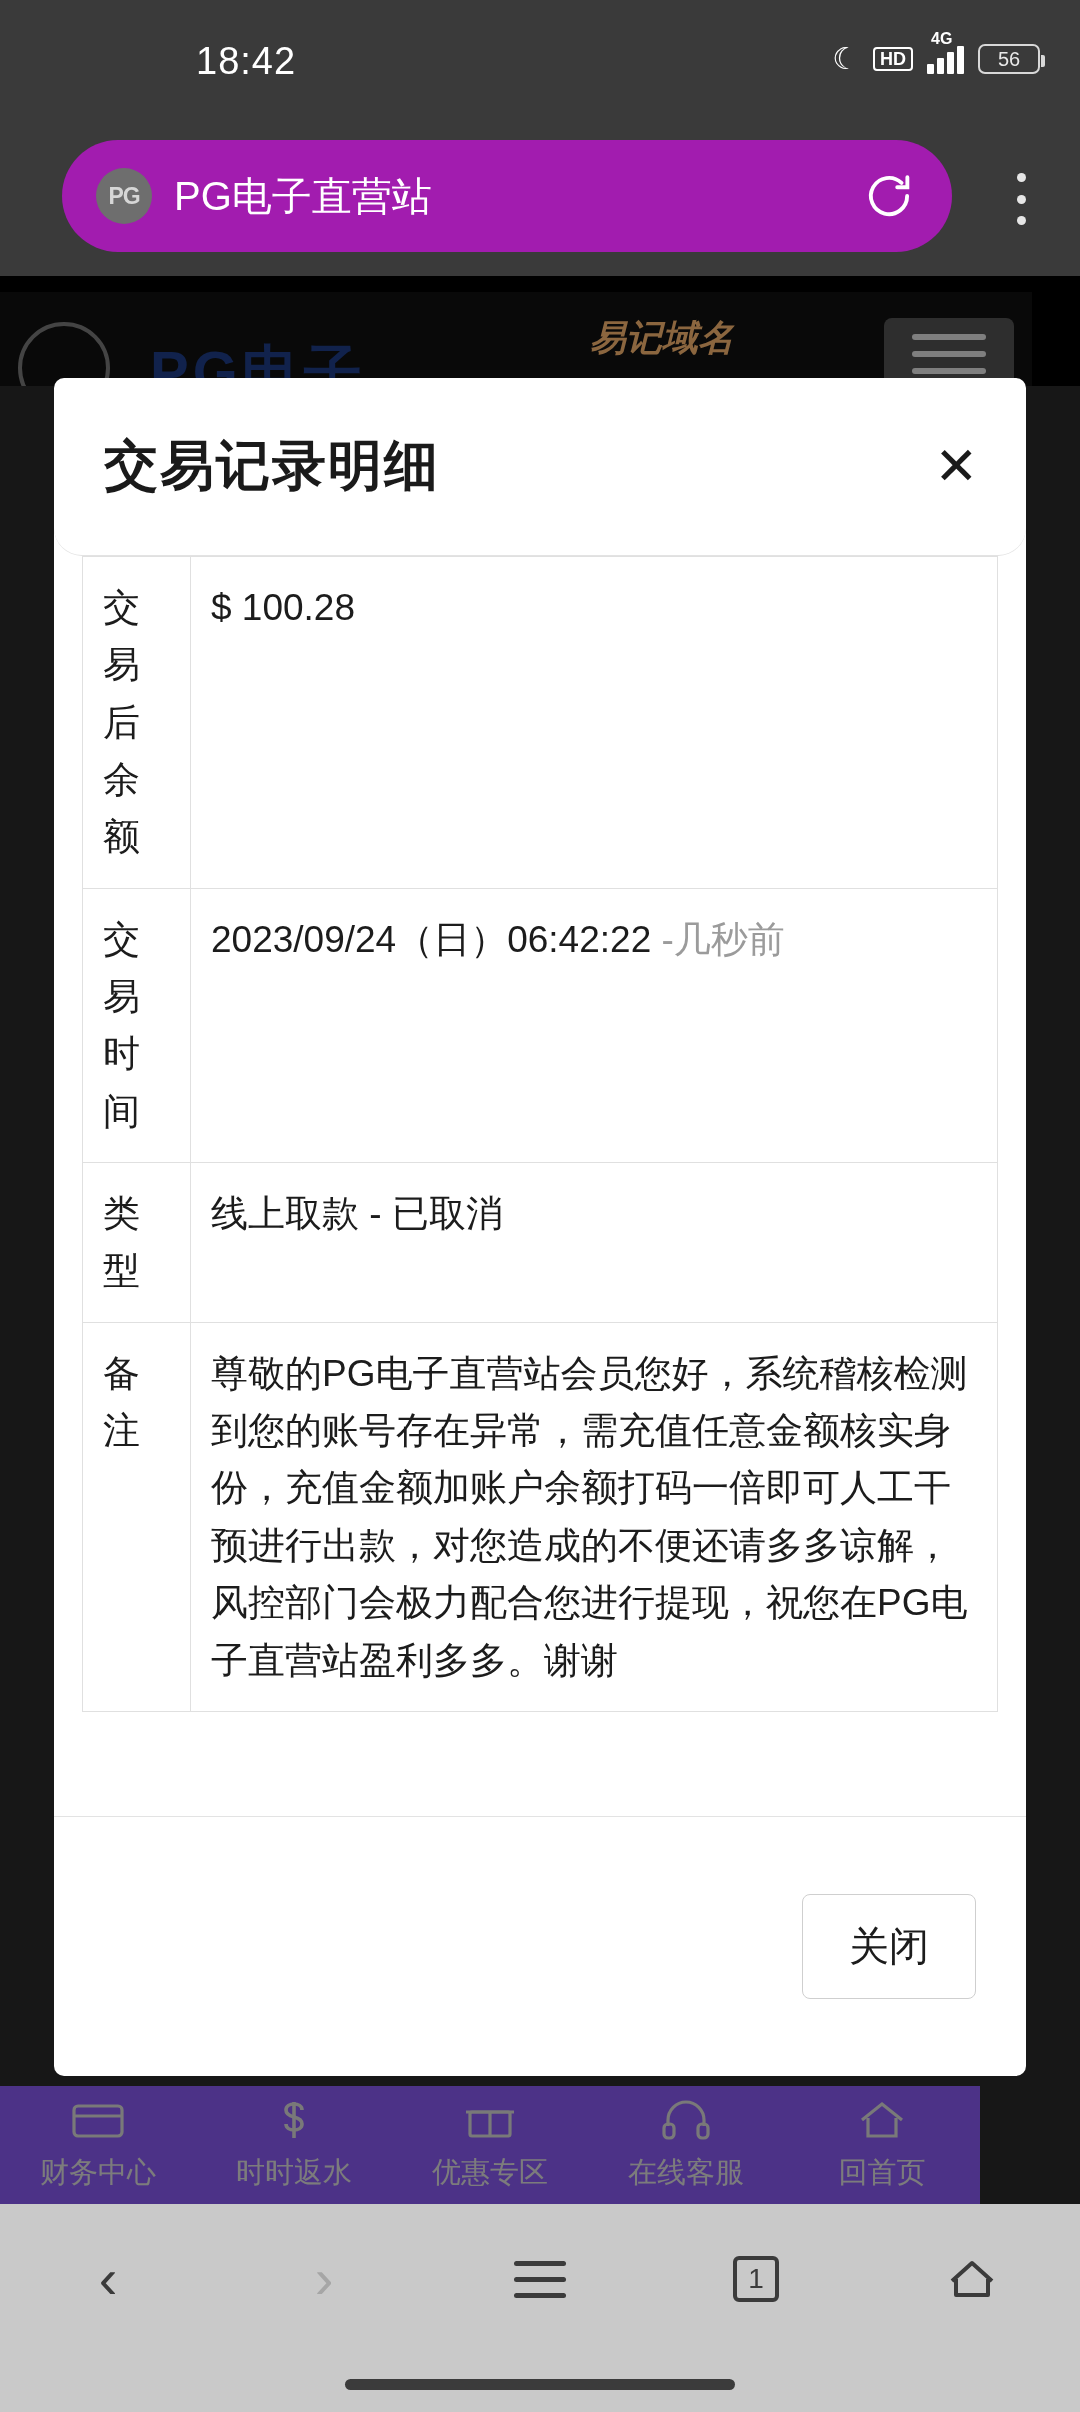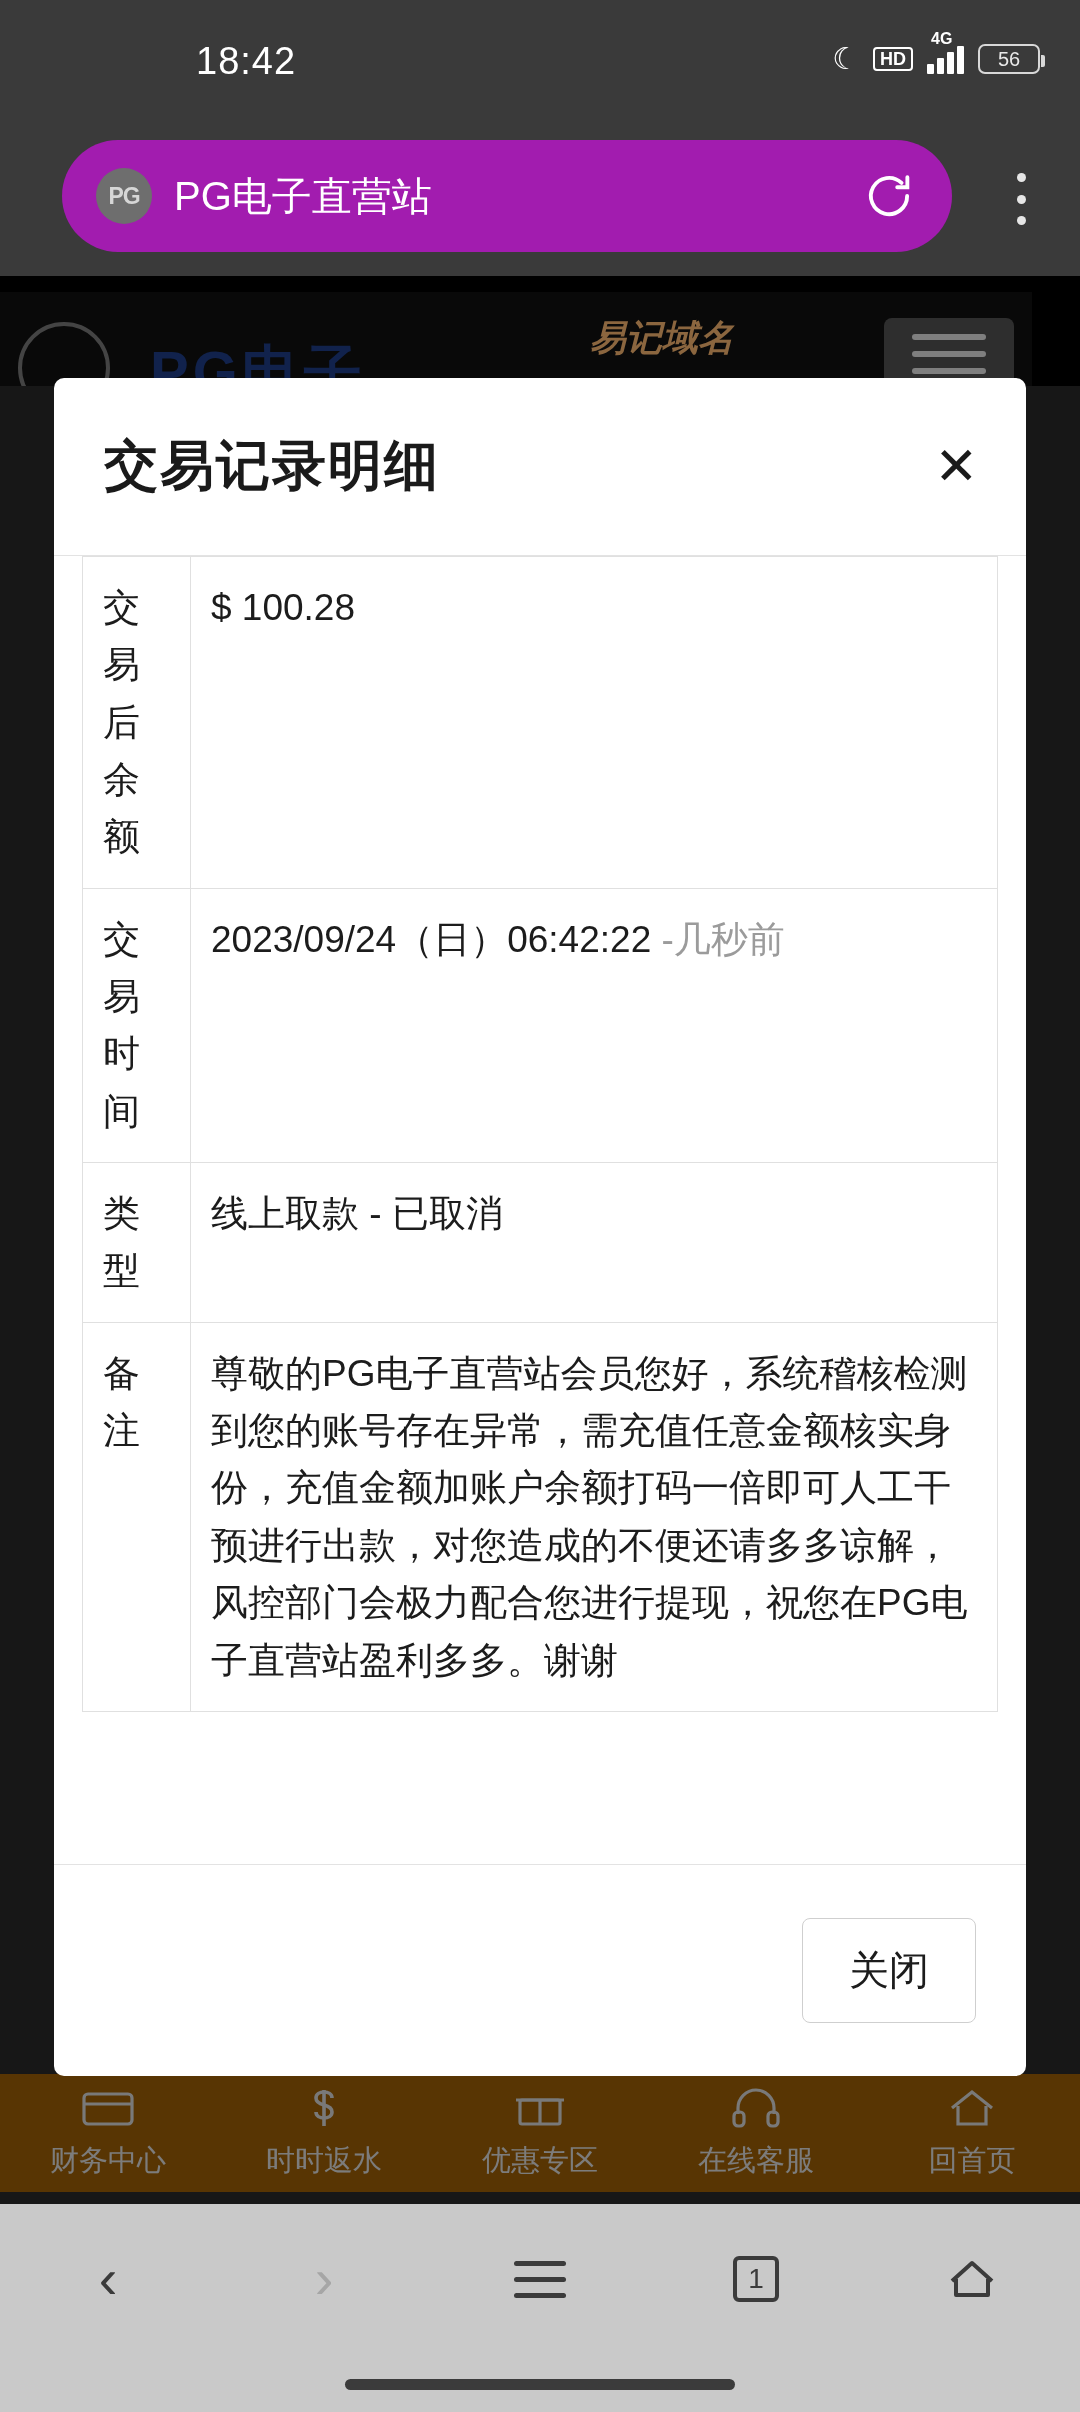--- a/index.html
+++ b/index.html
@@ -213,24 +213,24 @@
     position: absolute;
     top: 110px; left: 0;
     width: 1080px; height: 1818px;
     background: #2b2b2b;
   }
 
   
   .bottomnav {
     position: absolute;
     left: 0;
-    bottom: 12px;
-    width: 1080px;
+    bottom: 0;
+    width: 980px;
     height: 118px;
-    background: #a16207;
+    background: #8b5cf6;
     display: flex;
     align-items: center;
   }
   .bn-item {
     flex: 1;
     display: flex;
     flex-direction: column;
     align-items: center;
     justify-content: center;
     gap: 10px;
@@ -260,20 +260,21 @@
     flex-direction: column;
   }
   .modal-head {
     height: 178px;
     flex: none;
     border-bottom: 1px solid #e3e3e3;
     display: flex;
     align-items: center;
     padding: 0 50px;
     position: relative;
+    border-radius: 28px;
   }
   .modal-title {
     font-size: 54px;
     color: #1a1a1a;
     font-weight: bold;
     letter-spacing: 2px;
   }
   .modal-close {
     position: absolute;
     right: 48px;
@@ -310,21 +311,21 @@
     word-break: break-all;
     font-size: 37px;
     padding-left: 34px;
   }
   td.v { padding-left: 26px; margin-left: 16px; }
   .row-clip td { border-top: none; }
   .muted { color: #9b9b9b; }
   .memo { line-height: 1.62; }
   .modal-foot {
     flex: none;
-    height: 212px;
+    height: 260px;
     border-top: 1px solid #e3e3e3;
     display: flex;
     align-items: center;
     justify-content: flex-end;
     padding-right: 50px;
     padding-left: 32px;
   }
   .btn-close {
     border: 1px solid #cfcfcf;
     background: #fff;

